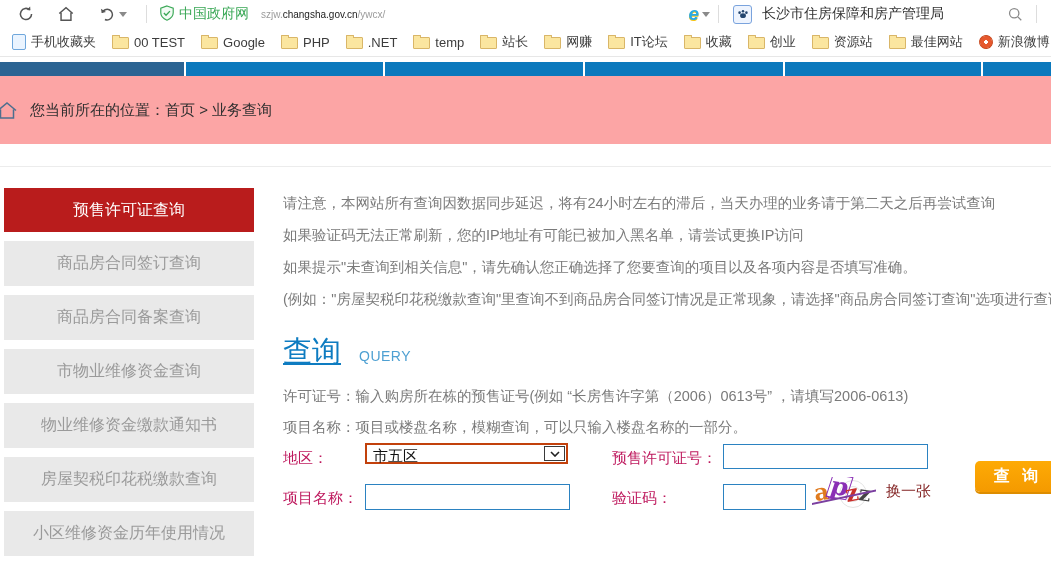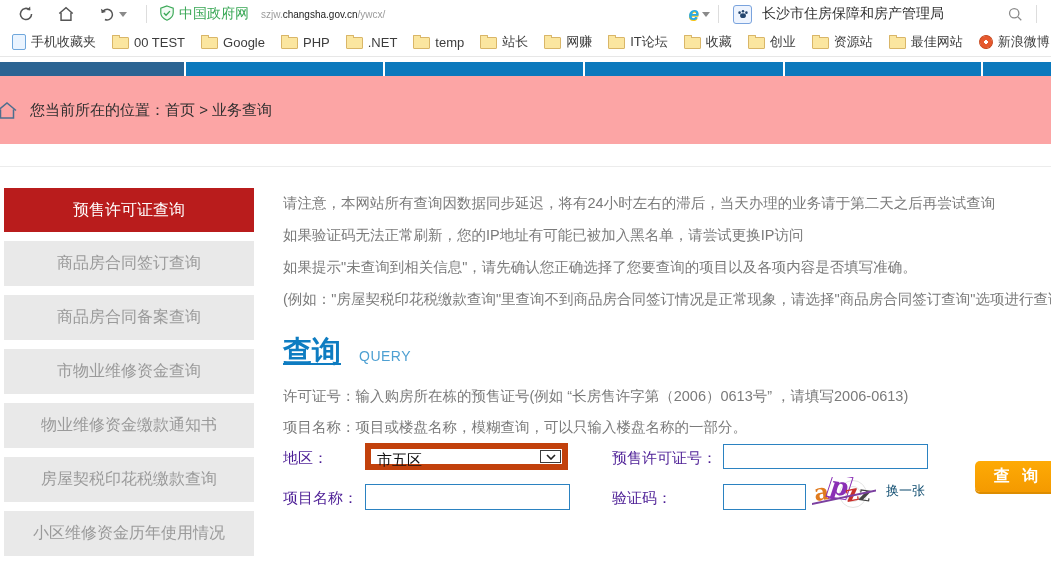--- a/index.html
+++ b/index.html
@@ -54,46 +54,46 @@
   .side-item{height:45px;margin-bottom:9px;background:#e9e9e9;color:#9a9a9a;font-size:16px;
              display:flex;align-items:center;justify-content:center;cursor:pointer;}
   .side-item.active{background:#b91c1c;color:#fff;height:44px;font-family:Liberation Serif, serif;}
 
   
   .notices{position:absolute;left:283px;top:187px;width:770px;}
   .notice{line-height:32px;font-size:14.5px;color:#7a7a7a;white-space:nowrap;}
 
   
   .qhead{position:absolute;left:283px;top:332px;}
-  .h-cn{font-size:29px;font-weight:bold;color:#0e7cc1;text-decoration:underline;}
+  .h-cn{font-size:29px;font-weight:normal;color:#0e7cc1;text-decoration:underline;}
   .h-en{font-size:14px;color:#4ea0d2;margin-left:18px;letter-spacing:0.5px;}
 
   .helps{position:absolute;left:283px;top:381px;}
   .help{line-height:31px;font-size:14.5px;color:#7a7a7a;white-space:nowrap;}
 
   
-  .flabel{position:absolute;font-size:15px;color:#4c1d95;white-space:nowrap;}
-  .sel{position:absolute;left:365px;top:443px;width:203px;height:27px;border:6px solid #c2410c;
+  .flabel{position:absolute;font-size:15px;color:#be185d;white-space:nowrap;}
+  .sel{position:absolute;left:365px;top:443px;width:203px;height:21px;border:2px solid #c2410c;
        background:#fff;box-sizing:border-box;cursor:pointer;}
   .sel .val{position:absolute;left:6px;top:2px;font-size:15px;color:#111;}
   .sel .arrowbox{position:absolute;right:1px;top:1px;bottom:1px;width:19px;background:#fff;
        border:1px solid #3a3a3a;display:flex;align-items:center;justify-content:center;}
   .tinput{position:absolute;border:1.5px solid #2b82c1;background:#fff;box-sizing:border-box;
           font-size:15px;padding:0 4px;outline:none;font-family:inherit;}
   .captcha{position:absolute;left:812px;top:477px;width:64px;height:33px;background:#fff;overflow:hidden;cursor:pointer;}
   .captcha .sw{position:absolute;border:1px solid #e4e4e4;border-radius:50%;}
   .captcha .sw1{width:26px;height:26px;left:27px;top:3px;}
   .captcha .sw2{width:14px;height:14px;left:33px;top:9px;}
   .captcha span{position:absolute;font-weight:bold;font-family:"DejaVu Serif","Liberation Serif",serif;}
   .captcha .c0{color:#e07b1f;font-size:23px;left:2px;top:1px;transform:rotate(-8deg);}
   .captcha .c1{color:#8a2fb5;font-size:25px;left:17px;top:-2px;transform:rotate(10deg) skewX(-8deg);border:1px solid #8a2fb5;line-height:22px;padding:0 1px;}
   .captcha .c2{color:#c9302c;font-size:23px;left:33px;top:2px;transform:rotate(-12deg);}
   .captcha .c3{color:#444;font-size:21px;left:47px;top:4px;transform:rotate(8deg);}
   .captcha .strike{position:absolute;left:-3px;top:19px;width:72px;height:2px;background:#7b3fa0;transform:rotate(-12deg);}
-  .refresh{position:absolute;left:886px;top:482px;font-size:13px;color:#0c4a6e;cursor:pointer;}
+  .refresh{position:absolute;left:886px;top:482px;font-size:15px;color:#7f1d1d;cursor:pointer;}
   .qbtn{position:absolute;left:975px;top:461px;width:86px;height:31px;border-radius:5px;
         background:linear-gradient(#feaa05,#f49a00);box-shadow:0 2px 0 #dd8d00;
         color:#fff;font-size:16px;font-weight:bold;letter-spacing:4px;
         display:flex;align-items:center;justify-content:center;cursor:pointer;}
 </style>
 </head>
 <body>
 
 <div id="screen">
 

